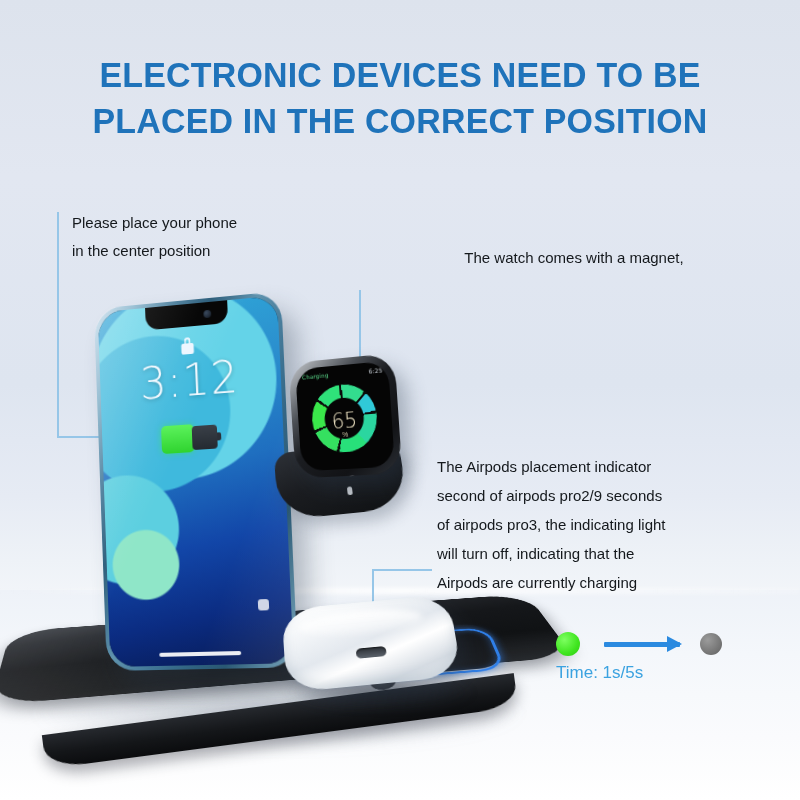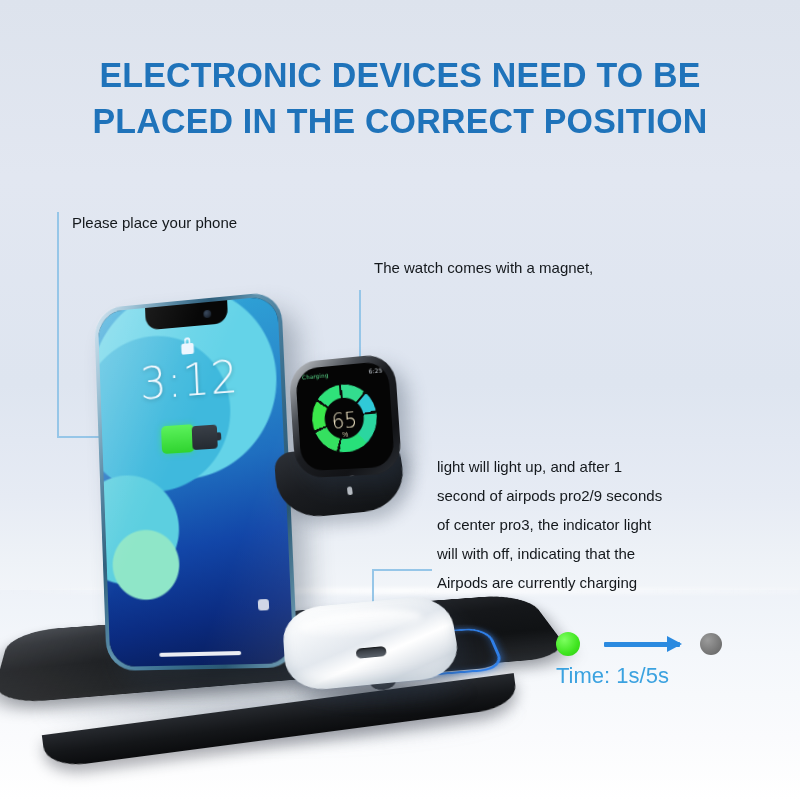--- a/index.html
+++ b/index.html
@@ -21,37 +21,37 @@
   .headline{position:absolute;left:0;right:0;top:52px;text-align:center;
     color:#1f73ba;font-weight:bold;font-size:35px;line-height:46px;
     letter-spacing:.2px;transform:scaleX(.97);transform-origin:50% 50%;
     font-family:"Liberation Sans","DejaVu Sans",sans-serif;}
   .headline div{white-space:nowrap;}
 
   
   .callout{position:absolute;color:#14181c;font-size:15px;line-height:28px;
     font-family:"Liberation Sans","DejaVu Sans",sans-serif;}
   .callout.c1{left:72px;top:209px;width:270px;}
-  .callout.c2{left:374px;top:254px;width:400px;}
+  .callout.c2{left:374px;top:244px;width:400px;text-align:center;}
   .callout.c3{left:437px;top:452px;width:340px;line-height:29px;}
 
   .lead{position:absolute;background:#96c6e8;}
   .lead.v{width:2px;}
   .lead.h{height:2px;}
 
   
   .legend{position:absolute;left:556px;top:632px;width:170px;height:60px;}
   .dot{position:absolute;top:0;width:24px;height:24px;border-radius:50%;}
   .dot.green{left:0;background:radial-gradient(circle at 35% 32%,#7dff60,#3fe51f 60%,#2fc813);}
   .dot.gray{left:144px;width:22px;height:22px;top:1px;
     background:radial-gradient(circle at 35% 32%,#9b9b9b,#767676 62%,#5f5f5f);}
   .arrow{position:absolute;left:48px;top:10px;width:76px;height:5px;background:#2b8ae0;border-radius:1px;}
   .arrow:after{content:"";position:absolute;right:-2px;top:-6px;
     border-top:8.5px solid transparent;border-bottom:8.5px solid transparent;border-left:15px solid #2b8ae0;}
-  .legend-label{position:absolute;left:0;top:31px;color:#3ba2e0;font-size:22px;
+  .legend-label{position:absolute;left:0;top:31px;color:#3ba2e0;font-size:17px;
     font-family:"Liberation Sans","DejaVu Sans",sans-serif;}
 
   
   .base-wrap{position:absolute;left:18px;top:612px;width:520px;height:130px;}
   .base-shadow{position:absolute;left:10px;top:64px;width:500px;height:74px;
     background:radial-gradient(ellipse at 50% 50%,rgba(90,105,125,.38),rgba(90,105,125,0) 70%);filter:blur(7px);}
   .base{position:absolute;left:0;top:0;width:520px;height:108px;
     background:linear-gradient(175deg,#3b3f45 0%,#26292e 16%,#15171a 42%,#101214 70%,#1b1e22 100%);
     border-radius:46px/30px;
     transform:perspective(760px) rotateX(56deg) rotateZ(-7.5deg);
@@ -184,34 +184,35 @@
     <div class="desk-line"></div>
   </div>
 
   <div class="headline">
     <div>ELECTRONIC DEVICES NEED TO BE</div>
     <div>PLACED IN THE CORRECT POSITION</div>
   </div>
 
   <div class="callout c1">
     <div>Please place your phone</div>
+    <div>in the center position</div>
   </div>
   <div class="lead v" style="left:57px;top:212px;height:225px;"></div>
   <div class="lead h" style="left:57px;top:436px;width:88px;"></div>
 
   <div class="callout c2">
     <div>The watch comes with a magnet,</div>
   </div>
   <div class="lead v" style="left:359px;top:290px;height:98px;"></div>
 
   <div class="callout c3">
-    <div>light will light up, and after 1</div>
+    <div>The Airpods placement indicator</div>
     <div>second of airpods pro2/9 seconds</div>
-    <div>of center pro3, the indicator light</div>
-    <div>will with off, indicating that the</div>
+    <div>of airpods pro3, the indicating light</div>
+    <div>will turn off, indicating that the</div>
     <div>Airpods are currently charging</div>
   </div>
   <div class="lead h" style="left:372px;top:569px;width:60px;"></div>
   <div class="lead v" style="left:372px;top:569px;height:66px;"></div>
 
   <div class="base-wrap">
     <div class="base-shadow"></div>
     <div class="base">
       <div class="base-top"></div>
     </div>

